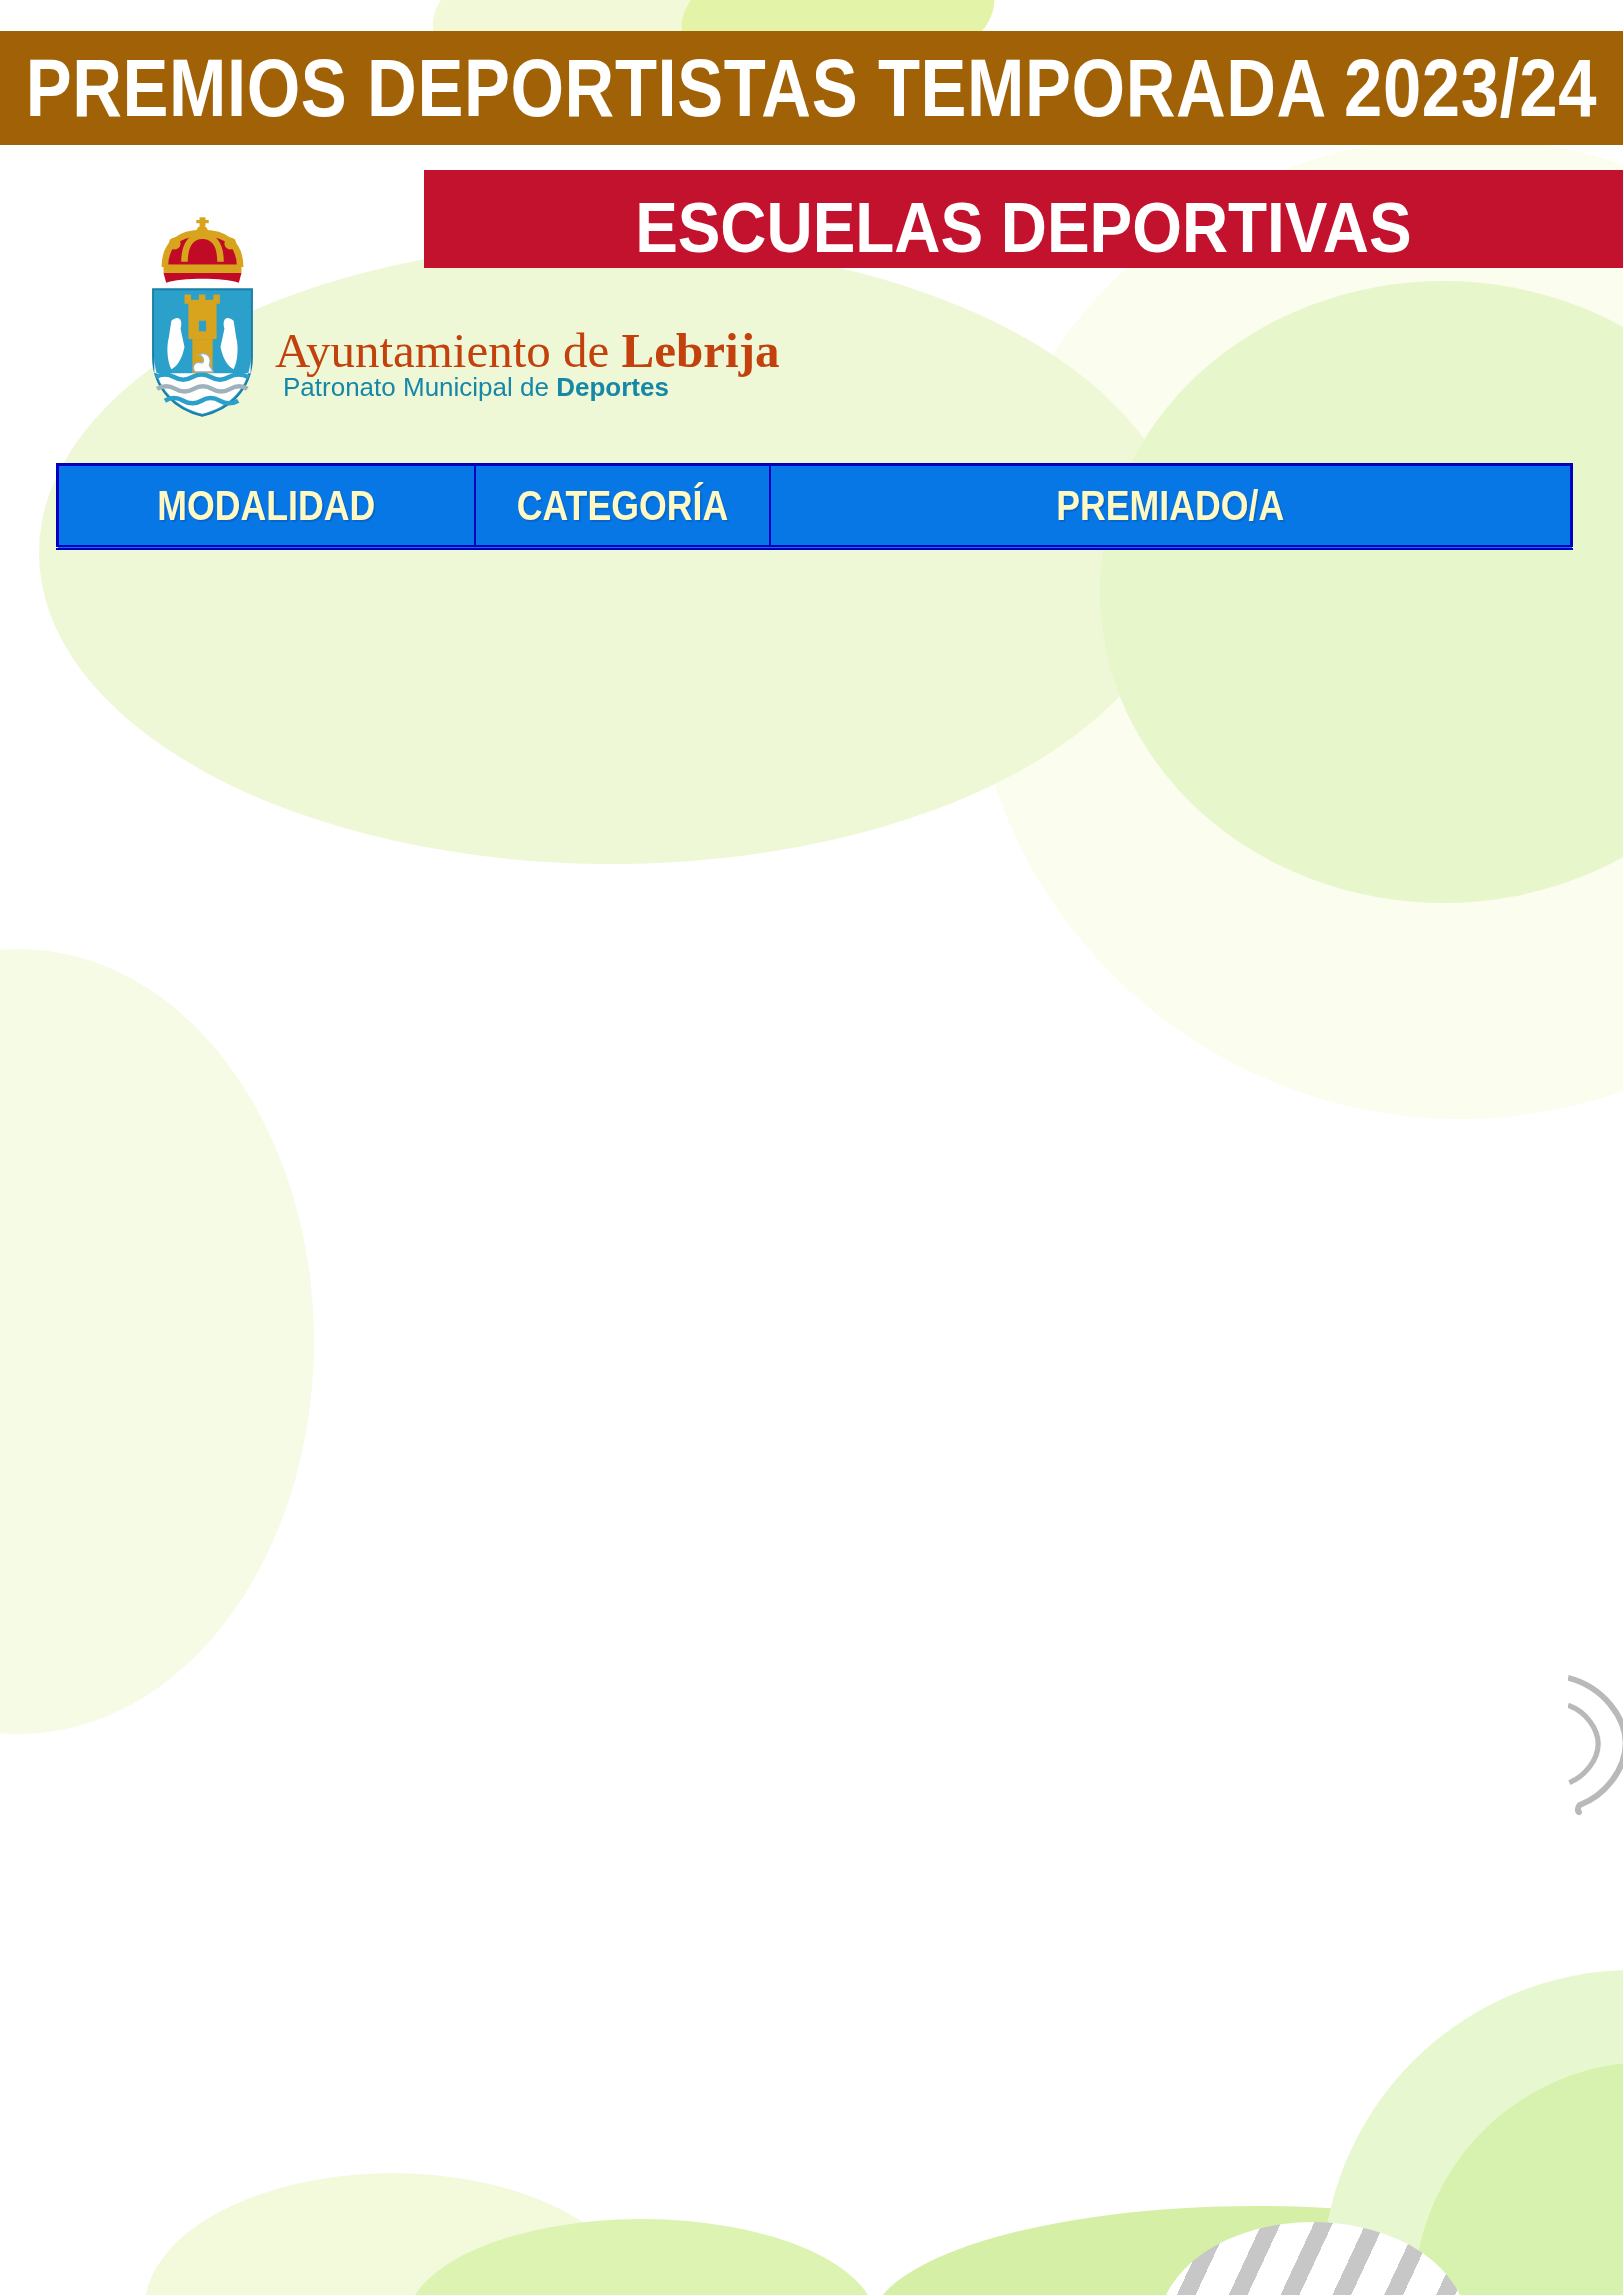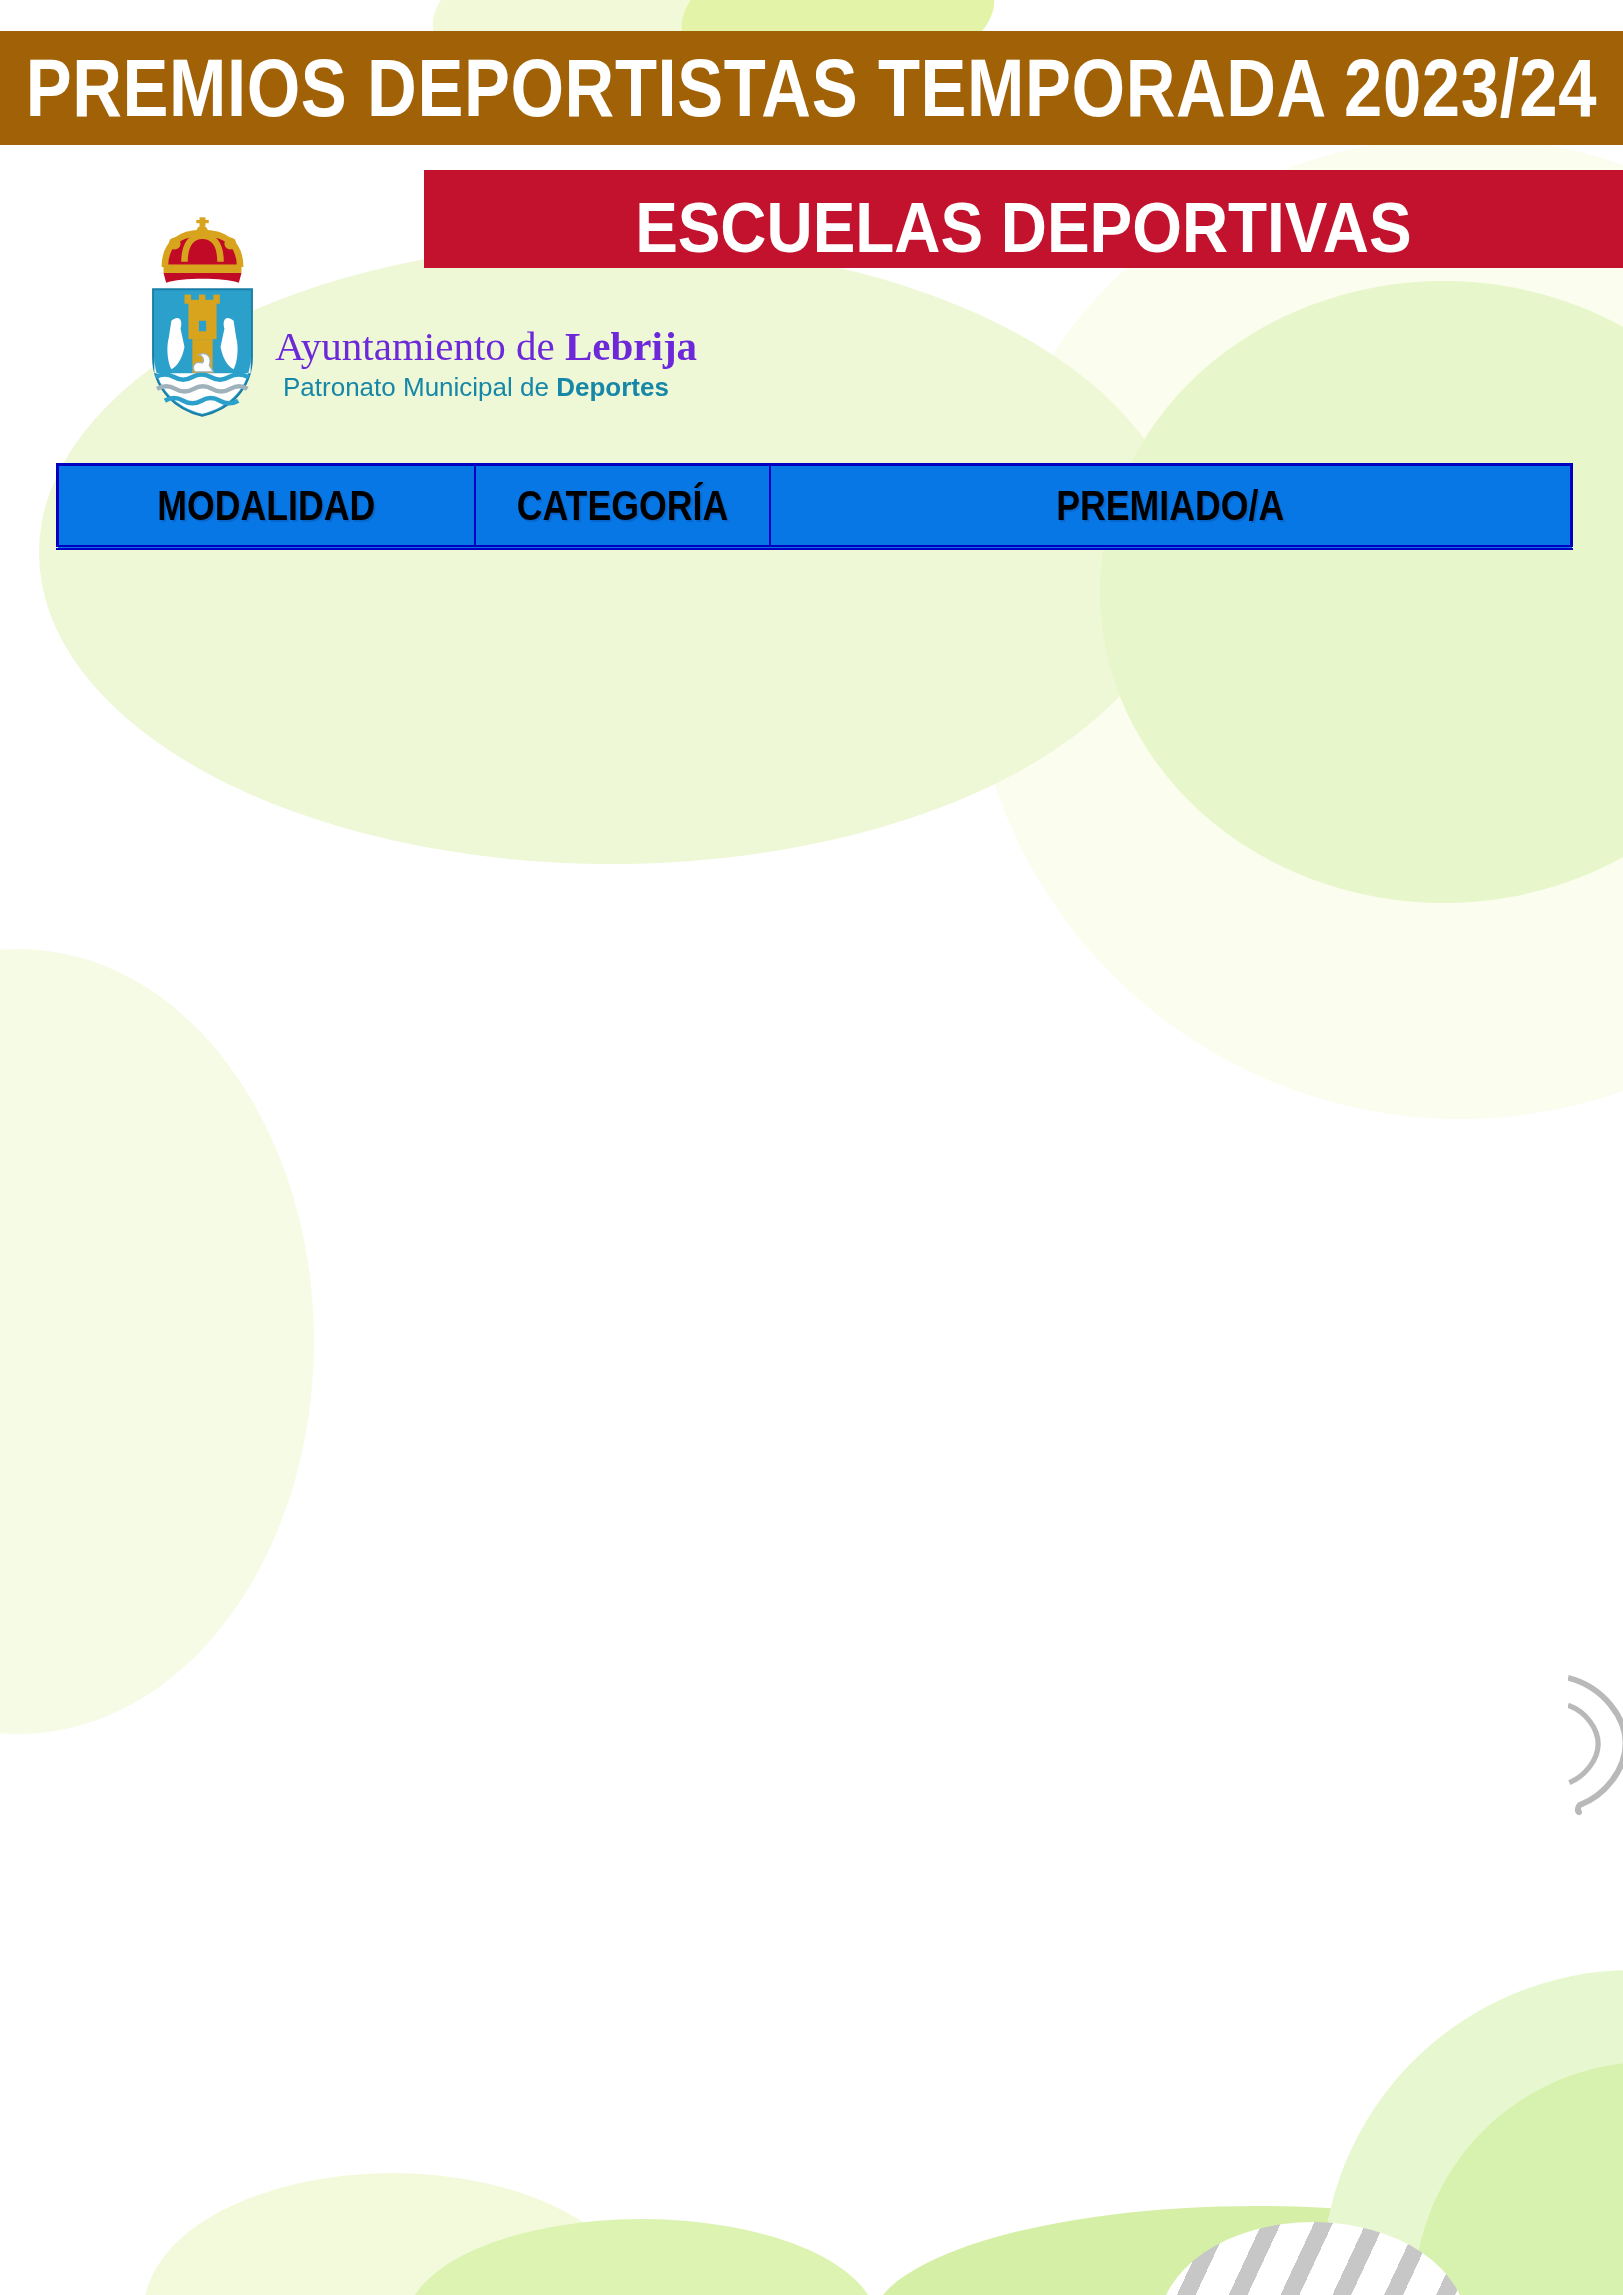--- a/index.html
+++ b/index.html
@@ -49,22 +49,22 @@
   .banner-red .btxt{
     color:#ffffff;font-weight:bold;font-size:71px;white-space:nowrap;
     display:inline-block;transform:scaleX(.9);transform-origin:center;
   }
 
   
   .logo{position:absolute;left:145px;top:216px;z-index:2;}
   .logo svg{display:block;}
   .org-line{
     position:absolute;left:275px;top:322px;z-index:2;
-    font-family:"Liberation Serif", serif;color:#6d28d9;
-    font-size:41px;white-space:nowrap;
+    font-family:"Liberation Serif", serif;color:#c2410c;
+    font-size:49px;white-space:nowrap;
   }
   .org-line .bold{font-weight:bold;}
   .dept-line{
     position:absolute;left:283px;top:372px;z-index:2;
     color:#1787a8;font-size:26px;white-space:nowrap;
     font-family:"Liberation Sans", sans-serif;
     text-align:right;
   }
   .dept-line .bold{font-weight:bold;}
 
@@ -79,21 +79,21 @@
     position:absolute;left:56px;top:463px;width:1513px;z-index:2;
     border-collapse:collapse;table-layout:fixed;
     background:#ffffff;
     border:3.9px solid var(--navy);
   }
   table.awards col.c1{width:417px;}
   table.awards col.c2{width:295px;}
   table.awards col.c3{width:802px;}
   table.awards th{
     background:var(--hdrblue);height:77px;
-    color:#000000;font-weight:bold;font-size:42px;
+    color:#fef9c3;font-weight:bold;font-size:42px;
     border-bottom:5.9px double var(--navy);
     text-align:center;vertical-align:middle;
   }
   .vline{border-left:2.6px solid var(--navy);}
   .cstretch{display:inline-block;transform:scaleX(.82);transform-origin:center;white-space:nowrap;
             text-shadow:2px 2px 0 rgba(150,165,240,.45);}
   th .cstretch{text-shadow:2px 2px 0 rgba(0,30,90,.18);transform:scaleX(.85);}
 </style>
 </head>
 <body>

